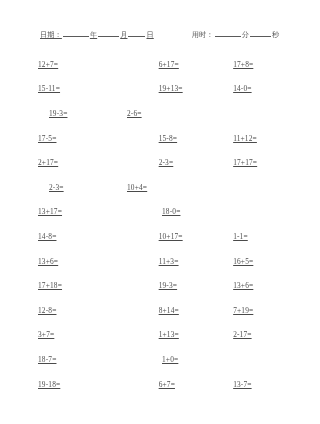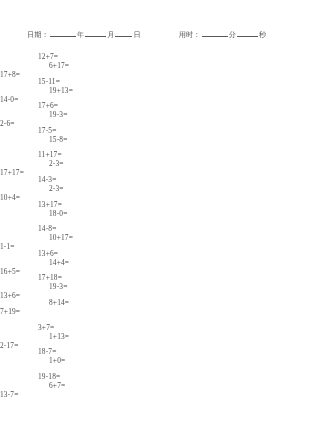--- a/index.html
+++ b/index.html
@@ -28,22 +28,23 @@
     left: 0;
     width: 300px;
     display: flex;
     flex-direction: row;
     align-items: baseline;
     font-size: 7.2px;
     color: #545454;
     letter-spacing: 0.1px;
   }
   .header-date {
-    margin-left: 27px;
+    margin-left: 40px;
     white-space: nowrap;
+    text-decoration: underline;
   }
   .header-time {
     margin-left: 38px;
     white-space: nowrap;
   }
   .blank-lg {
     display: inline-block;
     width: 26px;
     border-bottom: 0.6px solid #5a5a5a;
     margin: 0 1px;
@@ -64,23 +65,23 @@
     vertical-align: baseline;
   }
   .problems {
     position: absolute;
     top: 52px;
     left: 0;
     width: 300px;
   }
   .prow {
     display: flex;
-    flex-direction: column;
     height: 24.6px;
-    align-items: flex-start;
+    align-items: center;
+    text-decoration: underline;
   }
   .pcell {
     font-size: 7.4px;
     color: #4f4f4f;
     letter-spacing: 0.15px;
     white-space: nowrap;
   }
   .pcell.c1 { width: 75px; margin-left: 38px; }
   .pcell.c2 { width: 78px; margin-left: 49px; }
   .pcell.c3 { width: 70px; }
@@ -101,58 +102,58 @@
       <div class="pcell c1">12+7=</div>
       <div class="pcell c2">6+17=</div>
       <div class="pcell c3">17+8=</div>
     </div>
     <div class="prow">
       <div class="pcell c1">15-11=</div>
       <div class="pcell c2">19+13=</div>
       <div class="pcell c3">14-0=</div>
     </div>
     <div class="prow">
-      <div class="pcell c1">17+6=</div>
       <div class="pcell c2">19-3=</div>
       <div class="pcell c3">2-6=</div>
     </div>
     <div class="prow">
       <div class="pcell c1">17-5=</div>
       <div class="pcell c2">15-8=</div>
+      <div class="pcell c3">11+12=</div>
     </div>
     <div class="prow">
-      <div class="pcell c1">11+17=</div>
+      <div class="pcell c1">2+17=</div>
       <div class="pcell c2">2-3=</div>
       <div class="pcell c3">17+17=</div>
     </div>
     <div class="prow">
-      <div class="pcell c1">14-3=</div>
       <div class="pcell c2">2-3=</div>
       <div class="pcell c3">10+4=</div>
     </div>
     <div class="prow">
       <div class="pcell c1">13+17=</div>
       <div class="pcell c2">18-0=</div>
     </div>
     <div class="prow">
       <div class="pcell c1">14-8=</div>
       <div class="pcell c2">10+17=</div>
       <div class="pcell c3">1-1=</div>
     </div>
     <div class="prow">
       <div class="pcell c1">13+6=</div>
-      <div class="pcell c2">14+4=</div>
+      <div class="pcell c2">11+3=</div>
       <div class="pcell c3">16+5=</div>
     </div>
     <div class="prow">
       <div class="pcell c1">17+18=</div>
       <div class="pcell c2">19-3=</div>
       <div class="pcell c3">13+6=</div>
     </div>
     <div class="prow">
+      <div class="pcell c1">12-8=</div>
       <div class="pcell c2">8+14=</div>
       <div class="pcell c3">7+19=</div>
     </div>
     <div class="prow">
       <div class="pcell c1">3+7=</div>
       <div class="pcell c2">1+13=</div>
       <div class="pcell c3">2-17=</div>
     </div>
     <div class="prow">
       <div class="pcell c1">18-7=</div>

